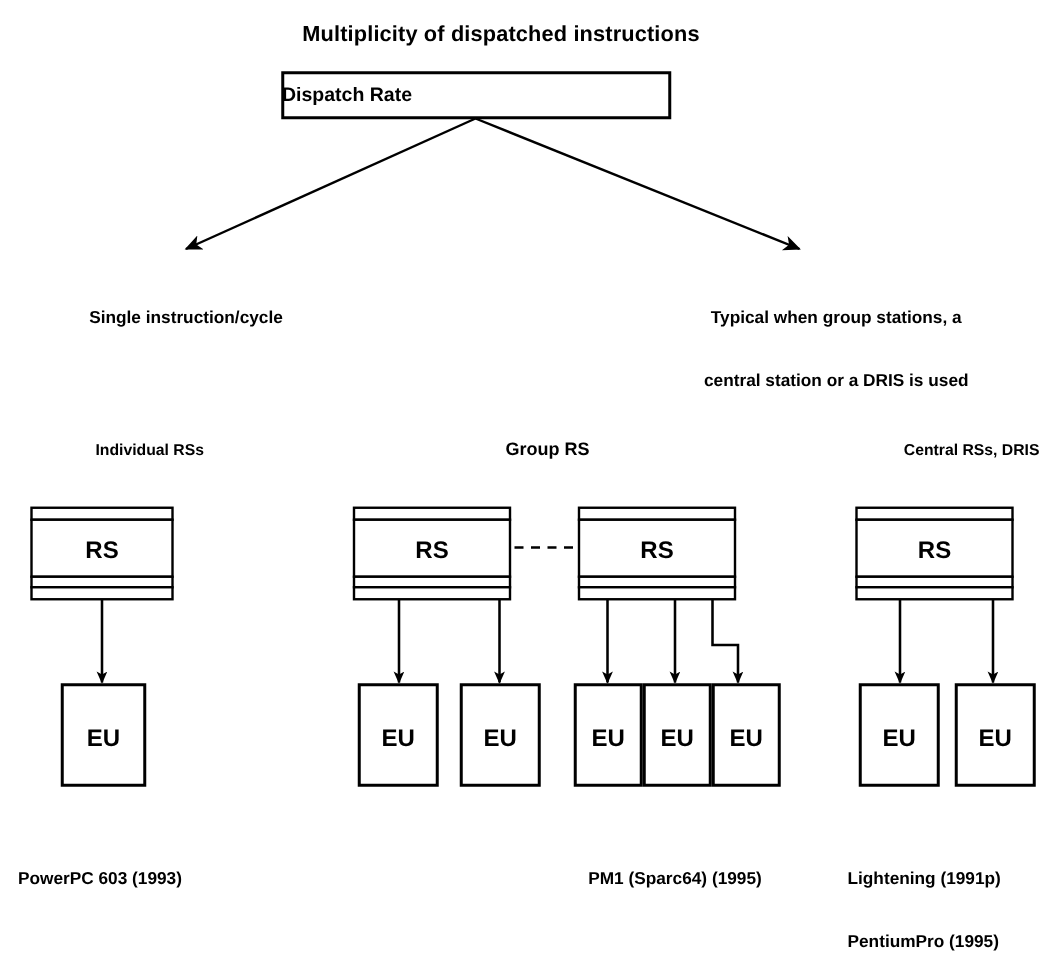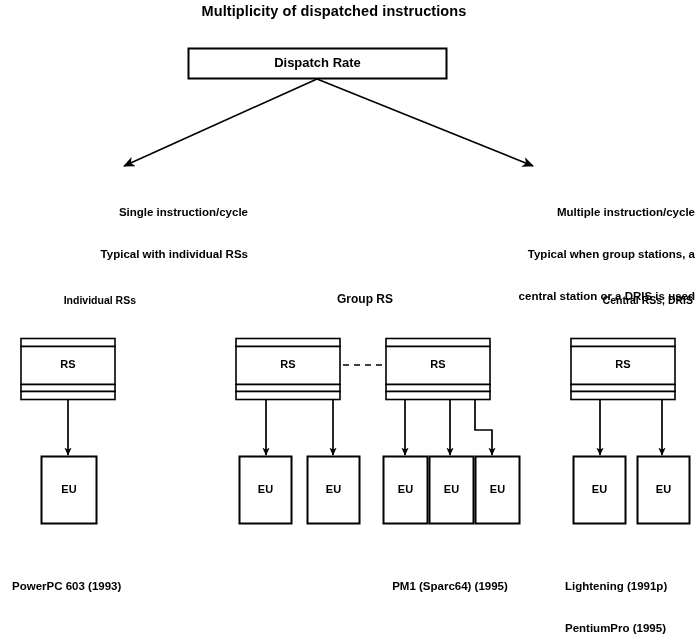--- a/index.html
+++ b/index.html
@@ -33,43 +33,43 @@
   }
   .title {
     font-size: 14.5px;
     font-weight: bold;
     text-align: center;
     letter-spacing: 0.1px;
   }
   .boxlabel {
     font-size: 13px;
     font-weight: bold;
-    text-align: center;
+    text-align: left;
   }
   .branchlabel {
     font-size: 11.5px;
     font-weight: bold;
-    text-align: right;
+    text-align: center;
   }
   .seclabel {
     font-size: 10.5px;
     font-weight: bold;
     text-align: right;
   }
   .seclabel.big {
     font-size: 12px;
   }
   .caption {
     font-size: 11.5px;
     font-weight: bold;
   }
   .caption.center { text-align: center; }
   .caption.left { text-align: left; }
   .unitlabel {
-    font-size: 11px;
+    font-size: 16px;
     font-weight: bold;
     text-align: center;
   }
 </style>
 </head>
 <body>
 
 <div id="canvas">
 
   <svg id="diagram-svg" viewBox="0 0 700 644">
@@ -136,31 +136,29 @@
       <rect x="571" y="391.5" width="104" height="8" fill="#ffffff" stroke="#000000" stroke-width="1.6"></rect>
     </g>
 
     <line x1="600" y1="400" x2="600" y2="455" stroke="#000000" stroke-width="1.7" marker-end="url(#arrowhead)"></line>
     <line x1="662" y1="400" x2="662" y2="455" stroke="#000000" stroke-width="1.7" marker-end="url(#arrowhead)"></line>
 
     <rect x="573.5" y="456.5" width="52" height="67" fill="#ffffff" stroke="#000000" stroke-width="2"></rect>
     <rect x="637.5" y="456.5" width="52" height="67" fill="#ffffff" stroke="#000000" stroke-width="2"></rect>
   </svg>
 
-  <div class="txt title" style="left:0px; top:3px; width:668px;">Multiplicity of dispatched instructions</div>
+  <div class="txt title" style="left:0px; top:15px; width:668px;">Multiplicity of dispatched instructions</div>
 
   <div class="txt boxlabel" style="left:188px; top:55px; width:259px;">Dispatch Rate</div>
 
   <div class="txt branchlabel" style="left:0px; top:177px; width:248px;">
     <div>Single instruction/cycle</div>
-    <div>Typical with individual RSs</div>
   </div>
 
   <div class="txt branchlabel" style="left:420px; top:177px; width:275px;">
-    <div>Multiple instruction/cycle</div>
     <div>Typical when group stations, a</div>
     <div>central station or a DRIS is used</div>
   </div>
 
   <div class="txt seclabel" style="left:0px; top:294px; width:136px;">Individual RSs</div>
   <div class="txt seclabel big" style="left:283px; top:292px; width:110px;">Group RS</div>
   <div class="txt seclabel" style="left:558px; top:294px; width:135px;">Central RSs, DRIS</div>
 
   <div class="txt unitlabel" style="left:21px; top:358px; width:94px;">RS</div>
   <div class="txt unitlabel" style="left:236px; top:358px; width:104px;">RS</div>

